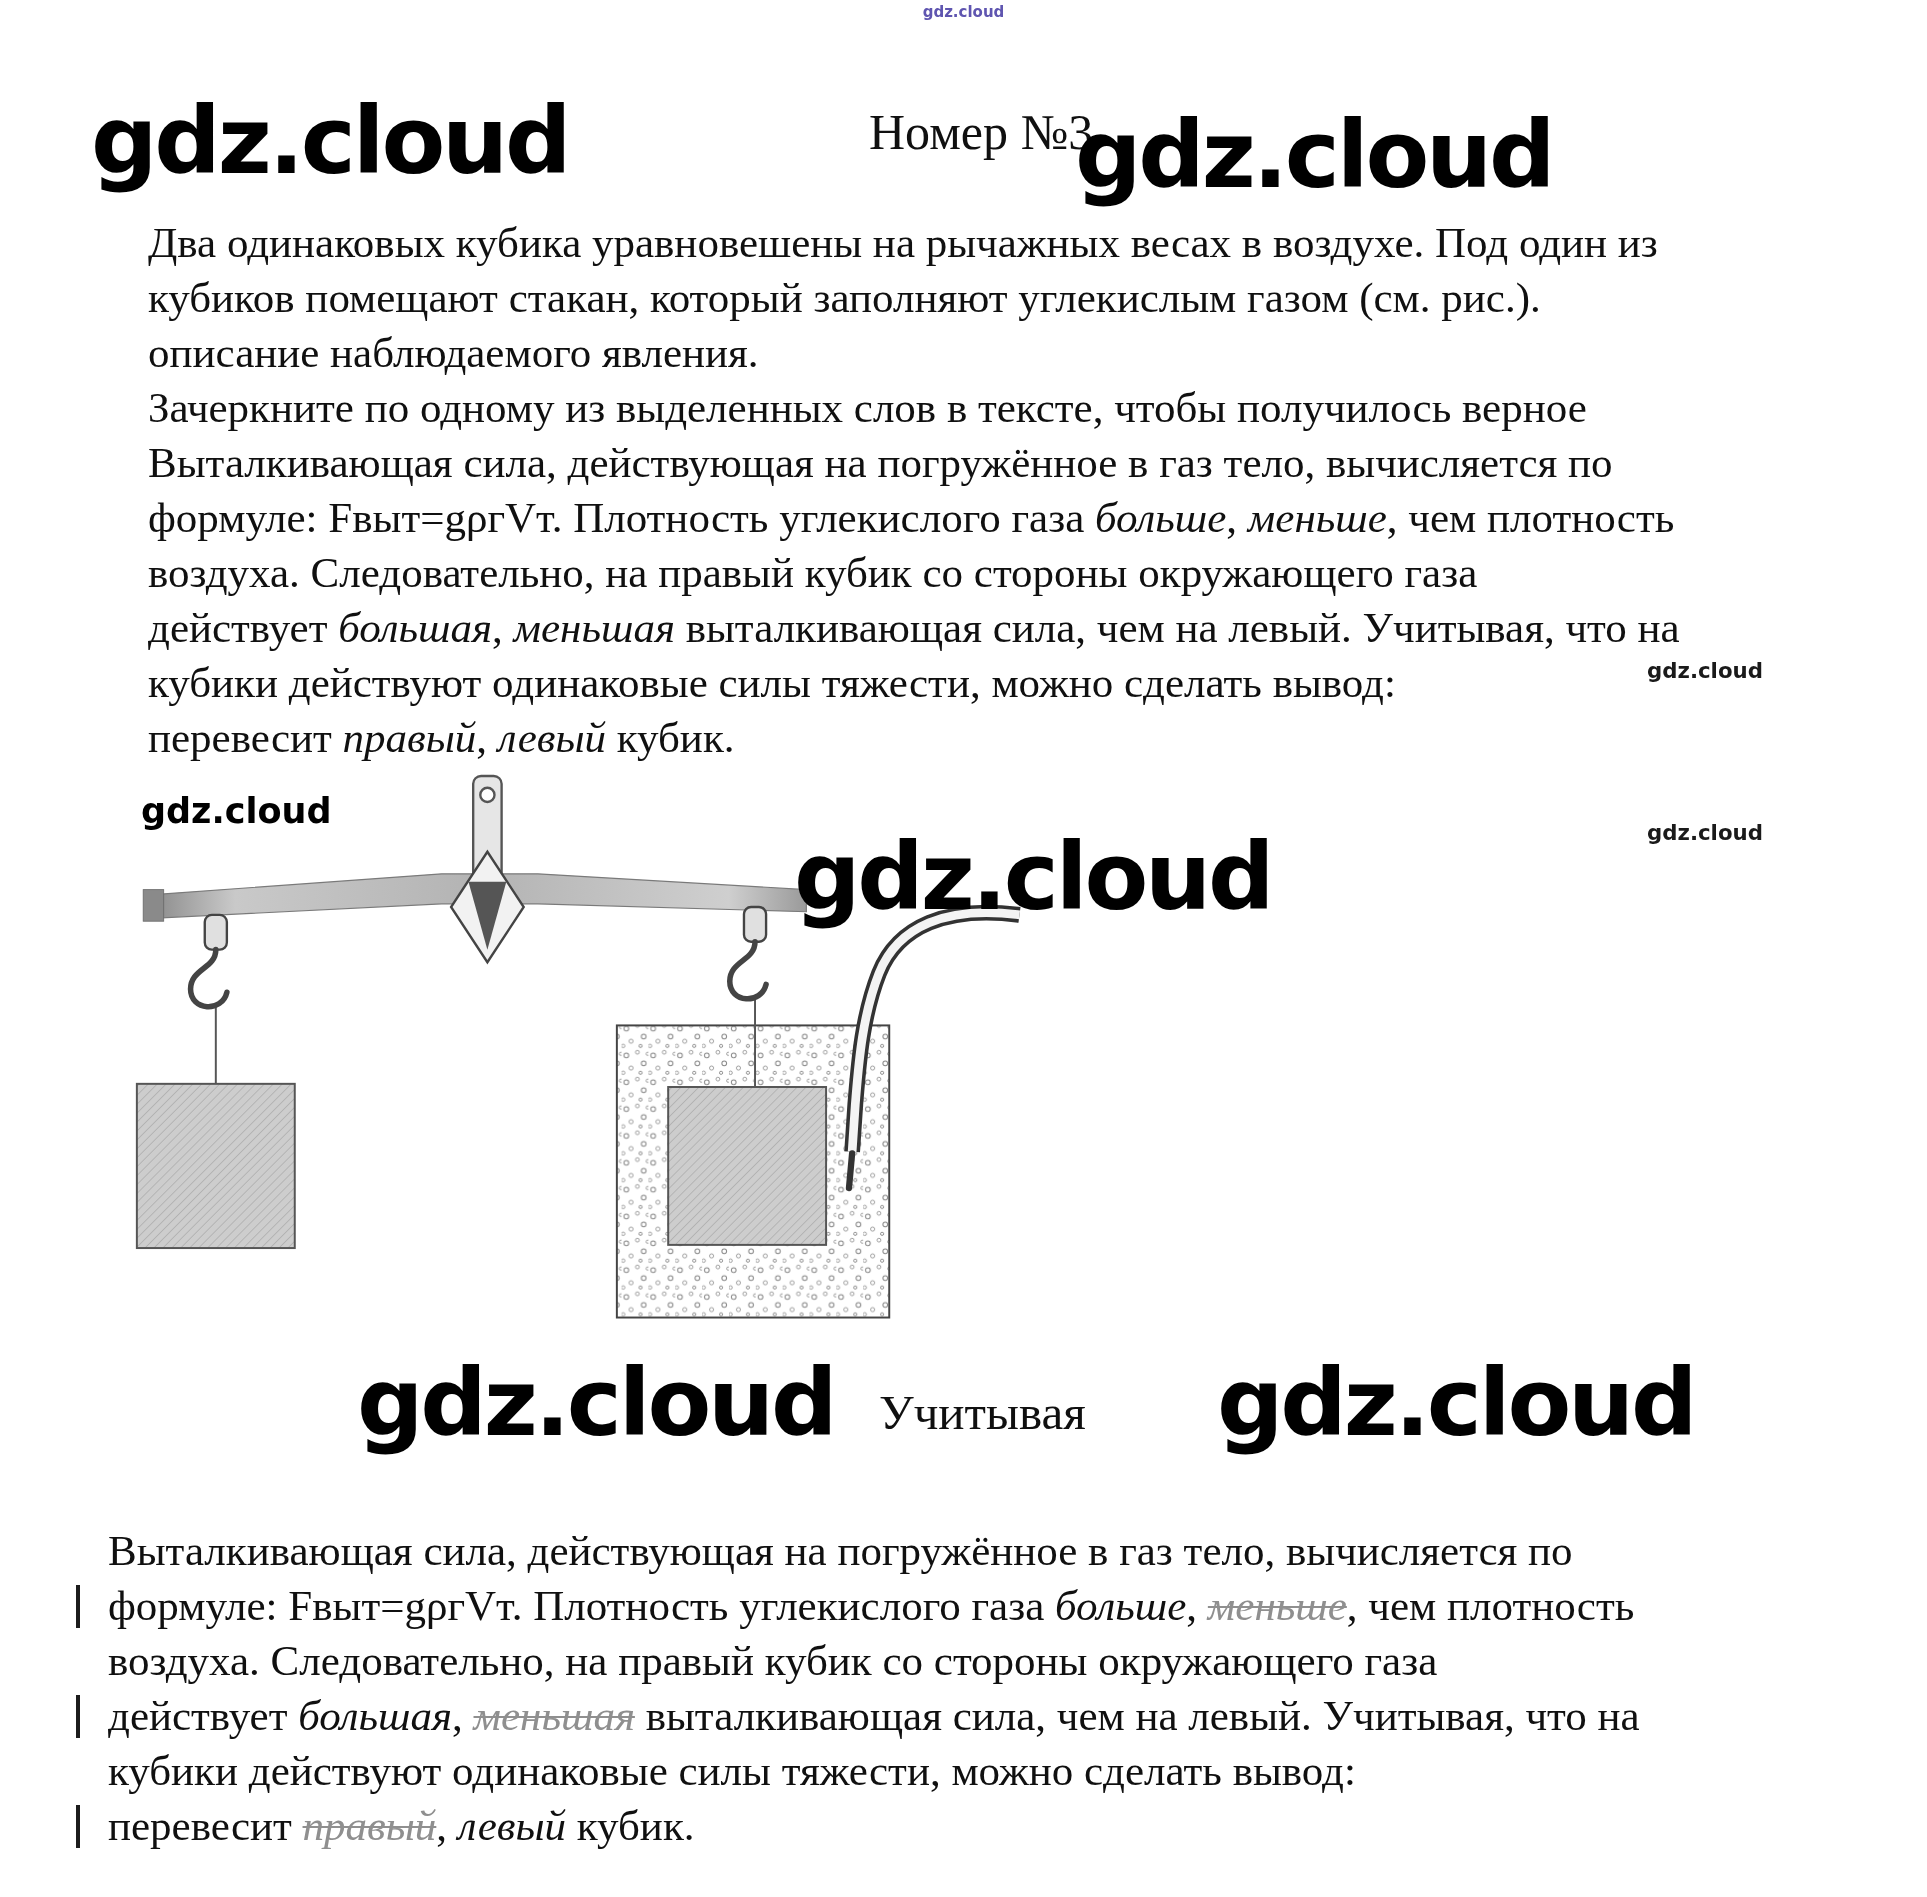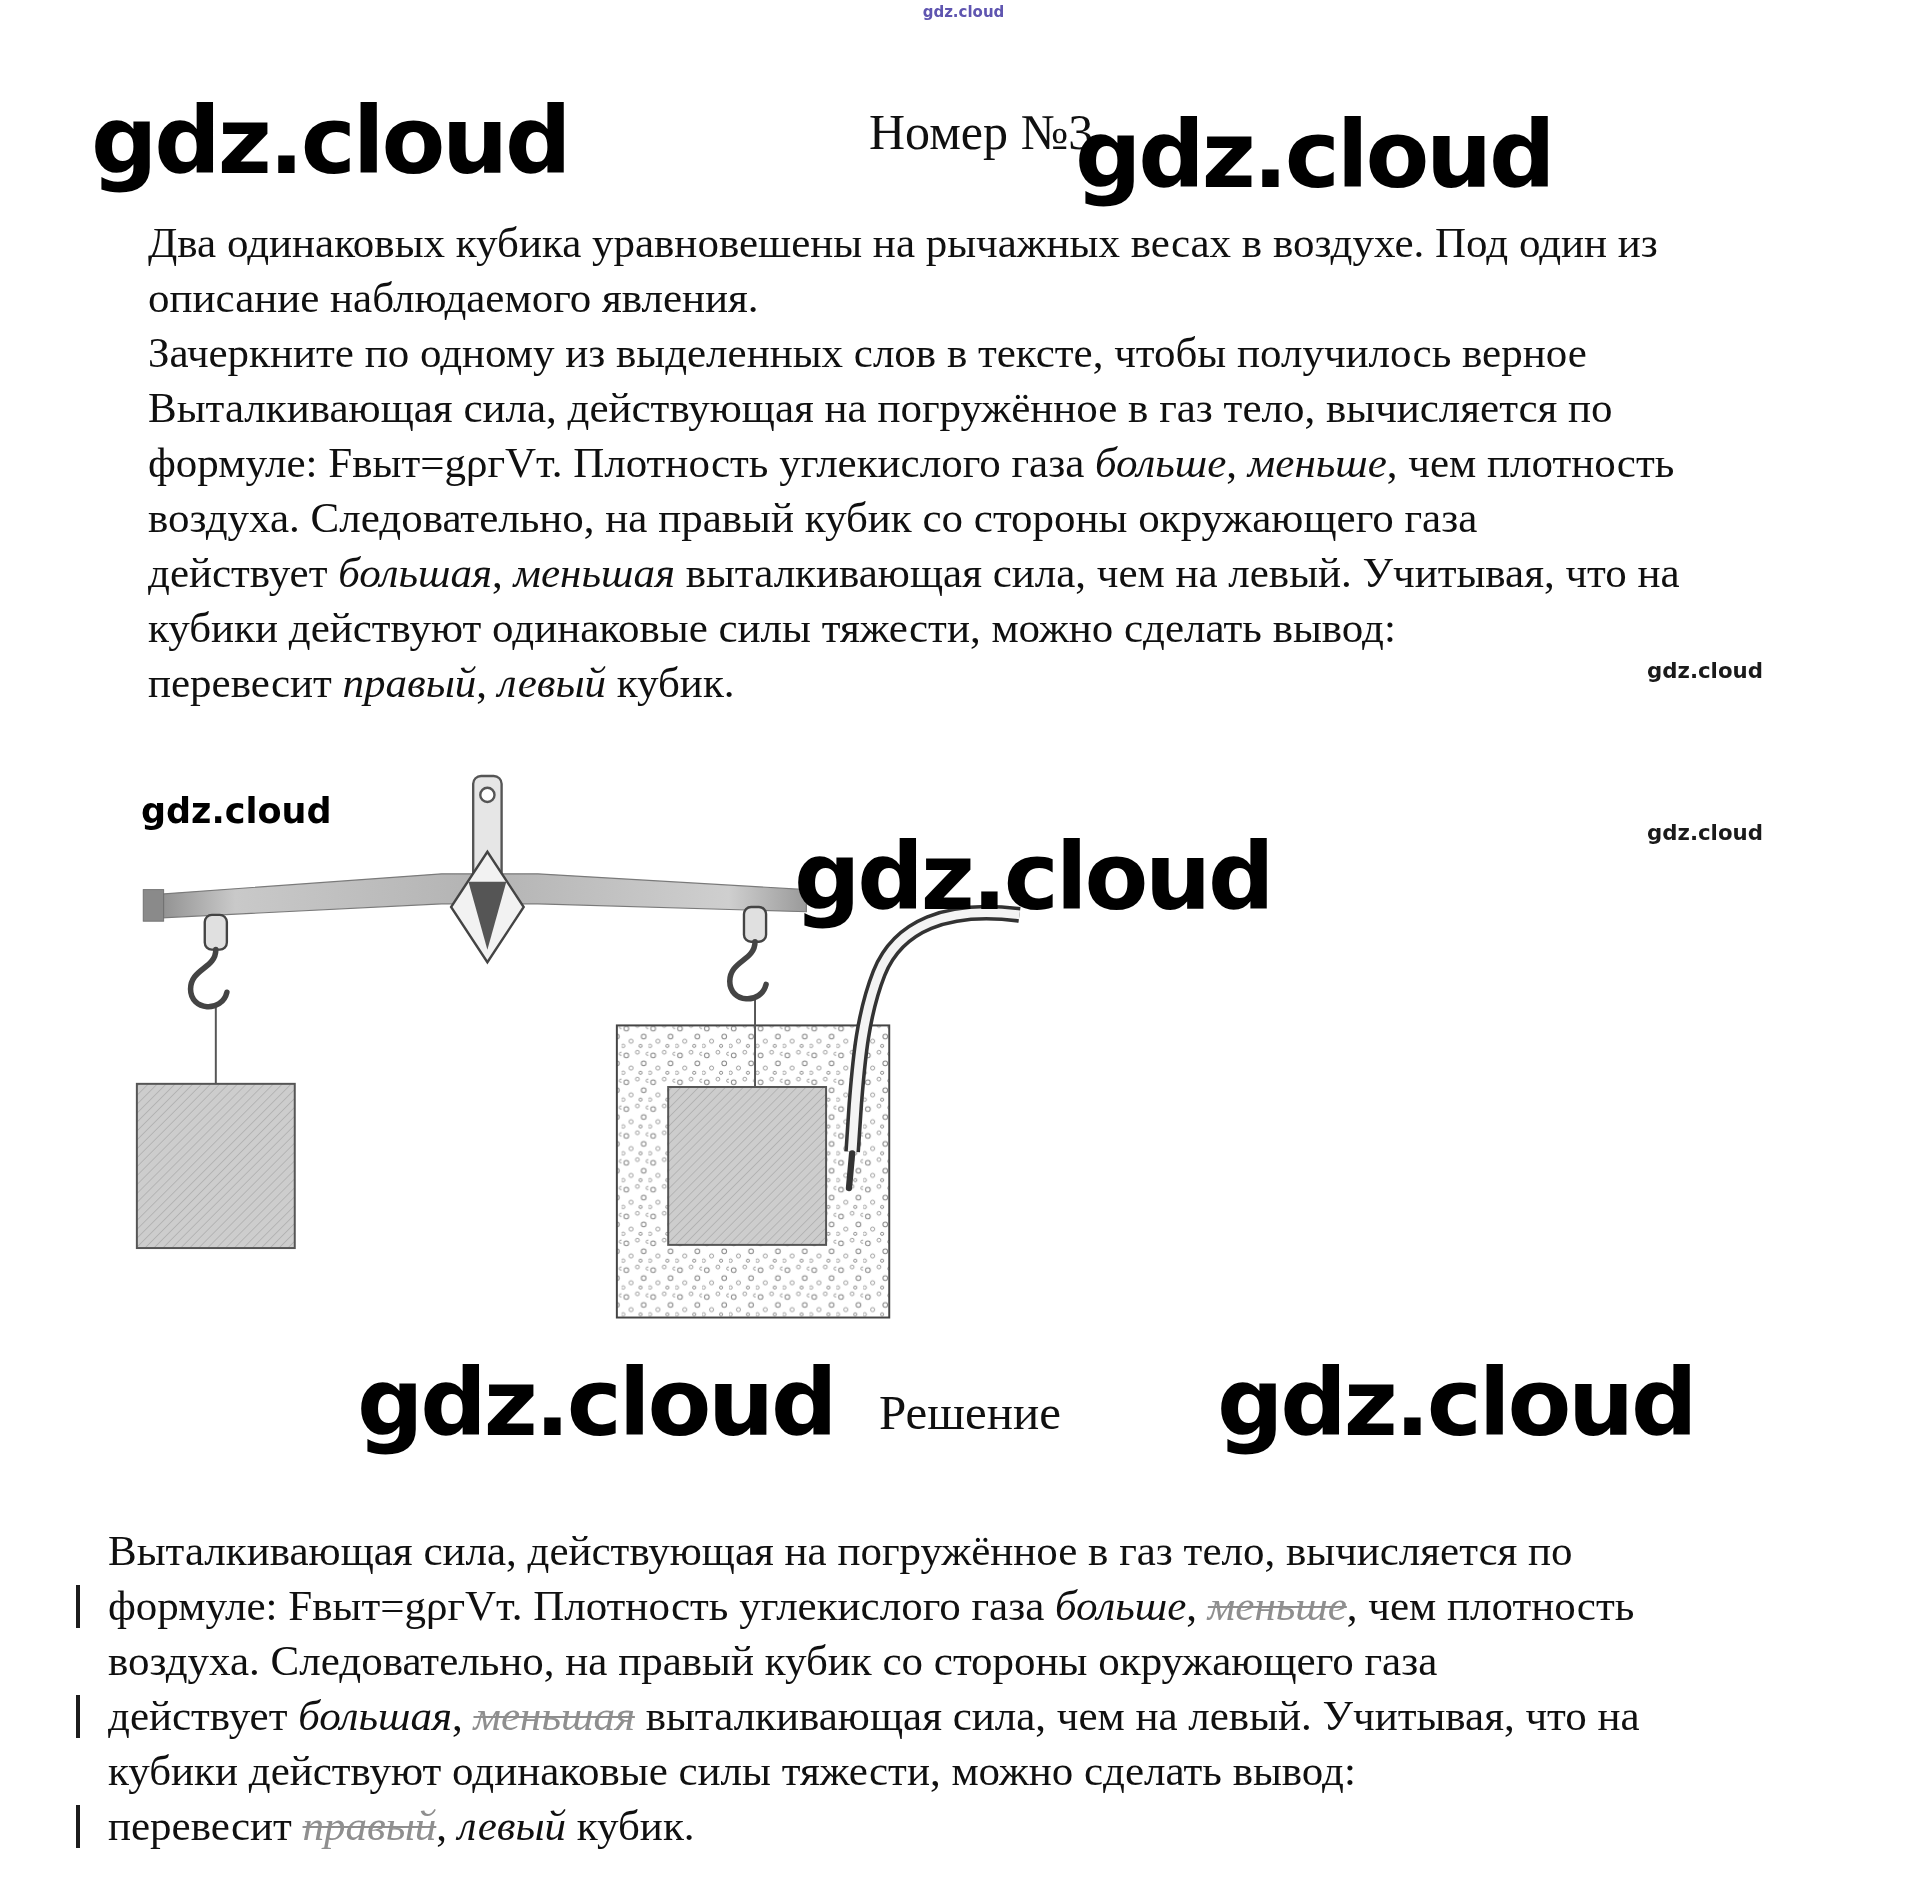--- a/index.html
+++ b/index.html
@@ -33,20 +33,21 @@
 
 <div class="page">
 
   <div class="wm wm-top">gdz.cloud</div>
   <div class="wm wm-big" style="left:91px; top:95px;">gdz.cloud</div>
   <div class="title">Номер №3</div>
   <div class="wm wm-big" style="left:1075px; top:109px;">gdz.cloud</div>
 
   <div class="textblock" style="left:108px; top:215px;margin-left:40px;">
     <div class="tline"><span class="linetext"><span class="seg-n">Два одинаковых кубика уравновешены на рычажных весах в воздухе. Под один из</span></span></div>
+    <div class="tline"><span class="linetext"><span class="seg-n">кубиков помещают стакан, который заполняют углекислым газом (см. рис.).</span></span></div>
     <div class="tline"><span class="linetext"><span class="seg-n">описание наблюдаемого явления.</span></span></div>
     <div class="tline"><span class="linetext"><span class="seg-n">Зачеркните по одному из выделенных слов в тексте, чтобы получилось верное</span></span></div>
     <div class="tline"><span class="linetext"><span class="seg-n">Выталкивающая сила, действующая на погружённое в газ тело, вычисляется по</span></span></div>
     <div class="tline"><span class="linetext"><span class="seg-n">формуле: Fвыт=gρгVт. Плотность углекислого газа </span><span class="seg-i">больше</span><span class="seg-n">, </span><span class="seg-i">меньше</span><span class="seg-n">, чем плотность</span></span></div>
     <div class="tline"><span class="linetext"><span class="seg-n">воздуха. Следовательно, на правый кубик со стороны окружающего газа</span></span></div>
     <div class="tline"><span class="linetext"><span class="seg-n">действует </span><span class="seg-i">большая</span><span class="seg-n">, </span><span class="seg-i">меньшая</span><span class="seg-n"> выталкивающая сила, чем на левый. Учитывая, что на</span></span></div>
     <div class="tline"><span class="linetext"><span class="seg-n">кубики действуют одинаковые силы тяжести, можно сделать вывод:</span></span></div>
     <div class="tline"><span class="linetext"><span class="seg-n">перевесит </span><span class="seg-i">правый</span><span class="seg-n">, </span><span class="seg-i">левый</span><span class="seg-n"> кубик.</span></span></div>
   </div>
 
@@ -102,21 +103,21 @@
 
     <path d="M1150,238 C1058,226 996,252 972,312 C950,368 946,430 942,478 L938,538" fill="none" stroke="#333" stroke-width="20"></path>
     <path d="M1150,238 C1058,226 996,252 972,312 C950,368 946,430 942,478 L938,538" fill="none" stroke="#f4f4f4" stroke-width="11"></path>
     <path d="M938,540 L934,584" stroke="#333" stroke-width="8" stroke-linecap="round"></path>
   </svg>
 
   <div class="wm wm-dbold" style="left:141px; top:794px;">gdz.cloud</div>
   <div class="wm wm-big" style="left:794px; top:831px;">gdz.cloud</div>
   <div class="wm wm-small" style="left:1647px; top:822px;">gdz.cloud</div>
 
-  <div class="heading">Решение</div>
+  <div class="heading">Учитывая</div>
   <div class="wm wm-big" style="left:357px; top:1357px;">gdz.cloud</div>
   <div class="wm wm-big" style="left:1217px; top:1357px;">gdz.cloud</div>
 
   <div class="textblock" style="left:108px; top:1523px;">
     <div class="tline"><span class="linetext"><span class="seg-n">Выталкивающая сила, действующая на погружённое в газ тело, вычисляется по</span></span></div>
     <div class="tline"><span class="marker"></span><span class="linetext"><span class="seg-n">формуле: Fвыт=gρгVт. Плотность углекислого газа </span><span class="seg-i">больше</span><span class="seg-n">, </span><span class="seg-x">меньше</span><span class="seg-n">, чем плотность</span></span></div>
     <div class="tline"><span class="linetext"><span class="seg-n">воздуха. Следовательно, на правый кубик со стороны окружающего газа</span></span></div>
     <div class="tline"><span class="marker"></span><span class="linetext"><span class="seg-n">действует </span><span class="seg-i">большая</span><span class="seg-n">, </span><span class="seg-x">меньшая</span><span class="seg-n"> выталкивающая сила, чем на левый. Учитывая, что на</span></span></div>
     <div class="tline"><span class="linetext"><span class="seg-n">кубики действуют одинаковые силы тяжести, можно сделать вывод:</span></span></div>
     <div class="tline"><span class="marker"></span><span class="linetext"><span class="seg-n">перевесит </span><span class="seg-x">правый</span><span class="seg-n">, </span><span class="seg-i">левый</span><span class="seg-n"> кубик.</span></span></div>

